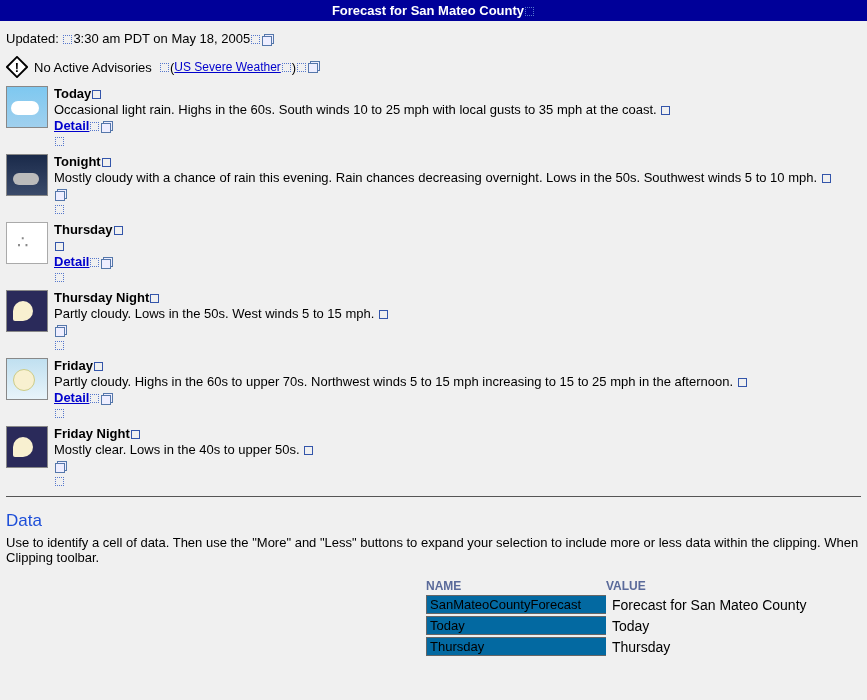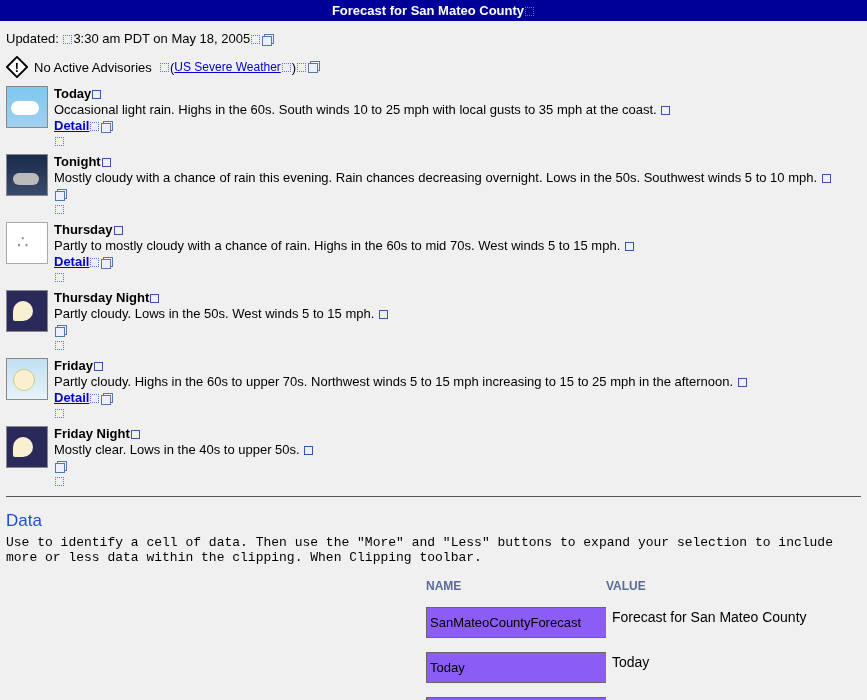--- a/index.html
+++ b/index.html
@@ -108,43 +108,41 @@
   border-top: 1px solid #555;
   margin: 8px 0 14px 0;
 }
 .data-heading {
   color: #1d4ed8;
   font-size: 17px;
   margin: 4px 0;
 }
 .data-instruct {
   margin: 4px 0 14px 0;
-  font-family: Liberation Mono, monospace;
 }
 .data-table {
   margin-left: 420px;
 }
 .dt-row {
   display: flex;
   align-items: center;
   margin-bottom: 2px;
 }
 .dt-head {
   color: #5a6a9a;
   font-weight: bold;
   font-size: 12px;
 }
 .dt-name {
   width: 180px;
   border: 1px solid #666;
   border-right: none;
-  padding: 7px 3px;
+  padding: 1px 3px;
   font-size: 13px;
-  background: #8b5cf6;
-  margin-top: 12px;
+  background: #0369a1;
 }
 .dt-value {
   width: 220px;
   padding: 1px 6px;
   font-size: 14px;
 }
 .dt-head-name { width: 180px; }
 .dt-head-value { width: 220px; }
 
 .ic-today { background: linear-gradient(#7ec8f0, #a0d0ee); position: relative; }
@@ -201,21 +199,21 @@
           <div><span class="fc-label">Tonight</span><span class="clip-marker-solid"></span></div>
           <div class="fc-desc"><span>Mostly cloudy with a chance of rain this evening. Rain chances decreasing overnight. Lows in the 50s. Southwest winds 5 to 10 mph.</span> <span class="clip-marker-solid"></span></div>
           <div><span class="stack-icon"></span></div>
           <div><span class="clip-marker"></span></div>
         </div>
       </div>
       <div class="forecast-block">
         <div class="wx-icon ic-thursday"></div>
         <div class="fc-text">
           <div><span class="fc-label">Thursday</span><span class="clip-marker-solid"></span></div>
-          <div class="fc-desc"><span>Partly to mostly cloudy with a chance of rain. Highs in the 60s to mid 70s. West winds 5 to 15 mph.</span> <span class="clip-marker-solid"></span></div>
+          <div class="fc-desc"> <span class="clip-marker-solid"></span></div>
           <div><span class="detail-link">Detail</span><span class="clip-marker"></span><span class="stack-icon"></span></div>
           <div><span class="clip-marker"></span></div>
         </div>
       </div>
       <div class="forecast-block">
         <div class="wx-icon ic-thunight"></div>
         <div class="fc-text">
           <div><span class="fc-label">Thursday Night</span><span class="clip-marker-solid"></span></div>
           <div class="fc-desc"><span>Partly cloudy. Lows in the 50s. West winds 5 to 15 mph.</span> <span class="clip-marker-solid"></span></div>
           <div><span class="stack-icon"></span></div>

